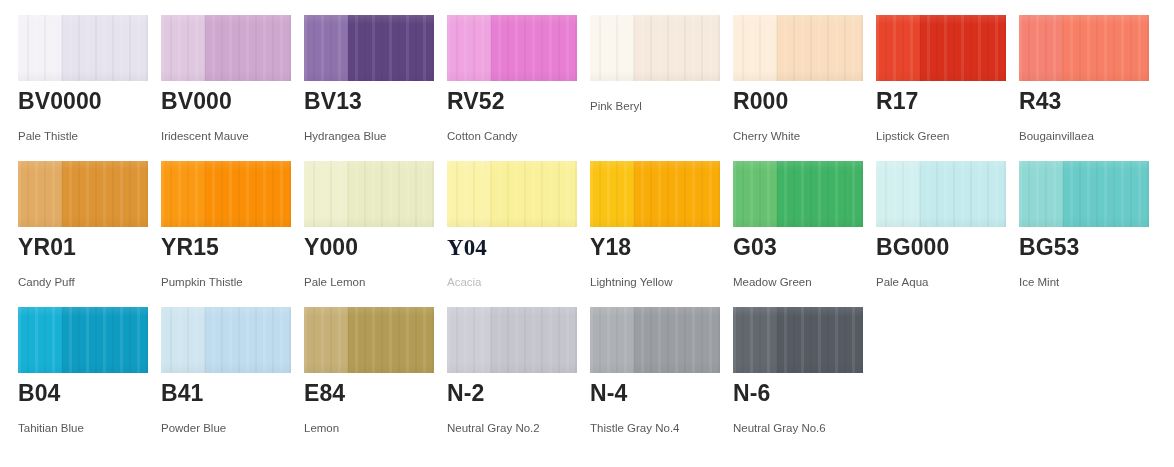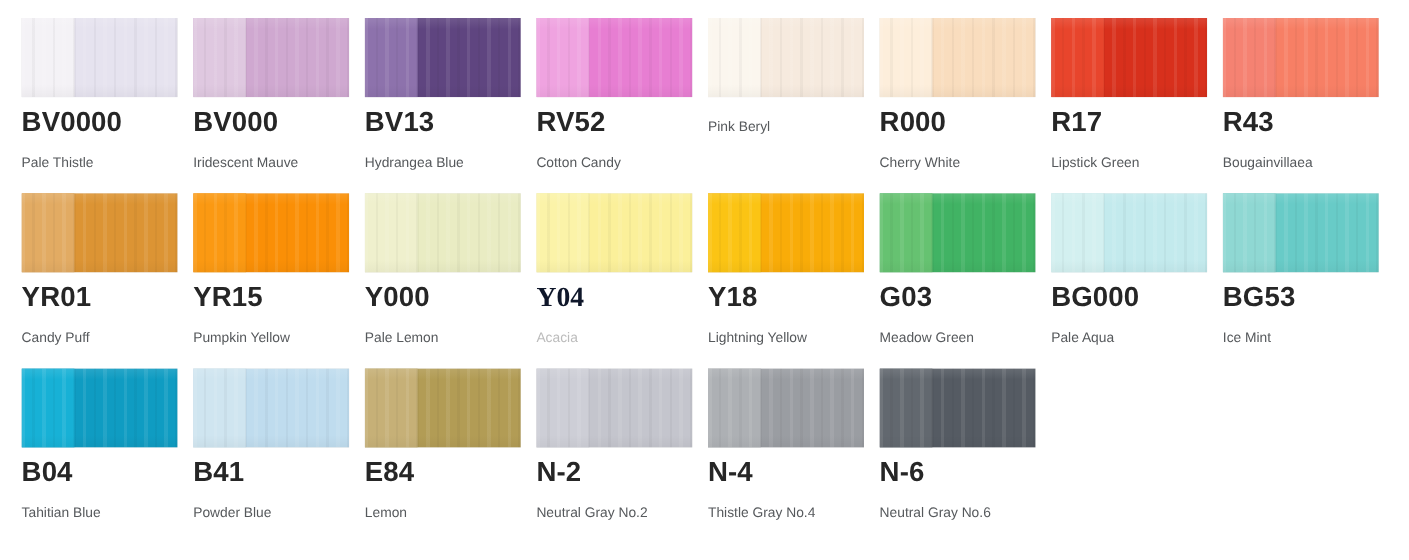--- a/index.html
+++ b/index.html
@@ -190,21 +190,21 @@
       <div class="swatch-name">Candy Puff</div>
     </div>
     <div class="swatch-card">
       <div class="swatch-chip">
         <div class="chip-base" style="background: rgb(250, 143, 6);"></div>
         <div class="chip-light" style="background: rgb(251, 153, 18);"></div>
         <div class="chip-streaks"></div>
         <div class="chip-sheen"></div>
       </div>
       <div class="swatch-code">YR15</div>
-      <div class="swatch-name">Pumpkin Yellow</div>
+      <div class="swatch-name">Pumpkin Thistle</div>
     </div>
     <div class="swatch-card">
       <div class="swatch-chip">
         <div class="chip-base" style="background: rgb(233, 236, 195);"></div>
         <div class="chip-light" style="background: rgb(239, 240, 205);"></div>
         <div class="chip-streaks"></div>
         <div class="chip-sheen"></div>
       </div>
       <div class="swatch-code">Y000</div>
       <div class="swatch-name">Pale Lemon</div>

